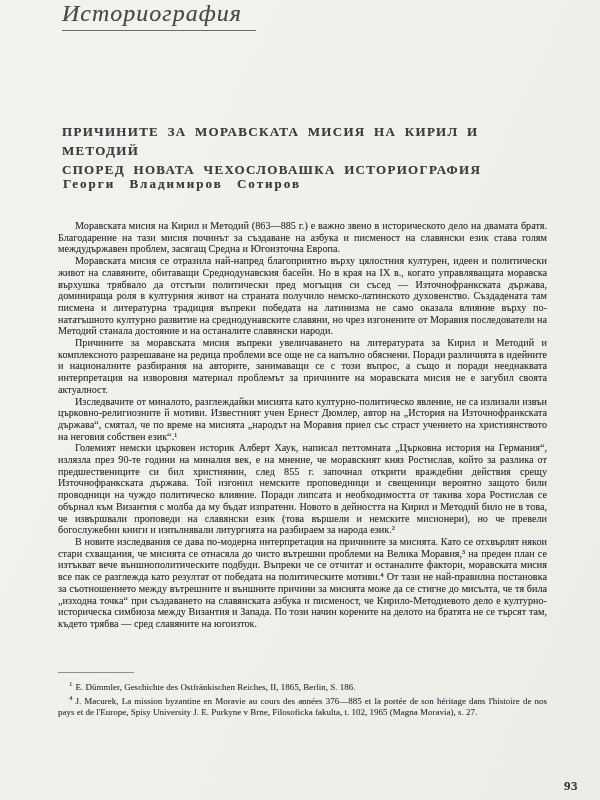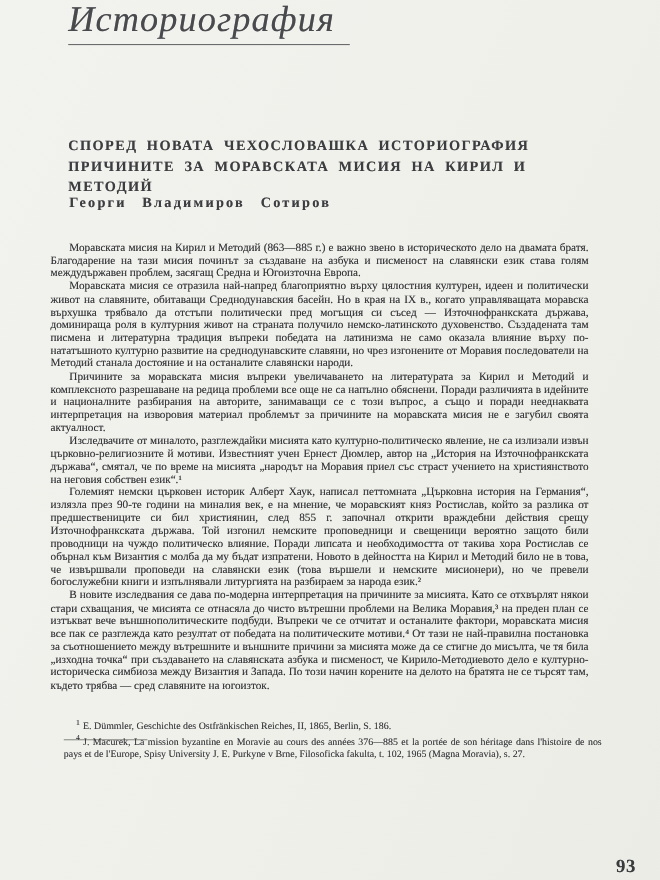--- a/index.html
+++ b/index.html
@@ -14,21 +14,21 @@
     background:linear-gradient(115deg,#f2f3ee 0%,#eff0ea 55%,#eaece5 100%);
     overflow:hidden;
     color:#3a3b3d;
   }
   .scan-ink{
     text-shadow:0 0 0.5px rgba(50,50,55,0.45);
   }
   .section-header{
     position:absolute;left:62px;top:0px;
     font-style:italic;
-    font-size:33px;
+    font-size:24px;
     letter-spacing:1px;
     color:#494a4e;
     border-bottom:1.5px solid #6a6b6d;
     padding:0 14px 3px 0;
   }
   .title-block{
     position:absolute;left:62px;top:122px;width:500px;
     font-weight:bold;
     font-size:13px;
     line-height:19px;
@@ -38,68 +38,68 @@
   }
   .author{
     position:absolute;left:63px;top:176px;
     font-weight:bold;
     font-size:13px;
     letter-spacing:2px;
     word-spacing:9px;
     color:#3c3d40;
   }
   .body-text{
-    position:absolute;left:46px;top:220px;width:489px;
+    position:absolute;left:58px;top:220px;width:489px;
     font-size:10.2px;
     line-height:11.7px;
     text-align:justify;
     color:#333438;
   }
   .body-text p{
     margin:0;
     text-indent:17px;
   }
   .fn-sep{
     position:absolute;left:58px;top:672px;
     width:76px;height:1px;
     background:#8d8e88;
   }
   .footnotes{
-    position:absolute;left:58px;top:652px;width:489px;
+    position:absolute;left:58px;top:679px;width:489px;
     font-size:9px;
     line-height:11px;
     text-align:justify;
     color:#3a3b3f;
   }
   .footnotes .fn{
     margin:0;
     text-indent:11px;
   }
   .footnotes sup{
     font-size:7px;
     margin-right:3px;
   }
   .page-number{
     position:absolute;right:22px;top:778px;
-    font-size:17px;
+    font-size:13px;
     letter-spacing:0.5px;
     color:#3a3b3f;
     font-weight:bold;
   }
 </style>
 </head>
 <body>
 
 <div class="paper">
 
   <div class="section-header scan-ink">Историография</div>
 
   <div class="title-block scan-ink">
+    <div>ПРИЧИНИТЕ ЗА МОРАВСКАТА МИСИЯ НА КИРИЛ И МЕТОДИЙ</div>
     <div>СПОРЕД НОВАТА ЧЕХОСЛОВАШКА ИСТОРИОГРАФИЯ</div>
-    <div>ПРИЧИНИТЕ ЗА МОРАВСКАТА МИСИЯ НА КИРИЛ И МЕТОДИЙ</div>
   </div>
 
   <div class="author scan-ink">Георги Владимиров Сотиров</div>
 
   <div class="body-text scan-ink">
     <p>Моравската мисия на Кирил и Методий (863—885 г.) е важно звено в историческото дело на двамата братя. Благодарение на тази мисия починът за създаване на азбука и писменост на славянски език става голям междудържавен проблем, засягащ Средна и Югоизточна Европа.</p>
     <p>Моравската мисия се отразила най-напред благоприятно върху цялостния културен, идеен и политически живот на славяните, обитаващи Среднодунавския басейн. Но в края на IX в., когато управляващата моравска върхушка трябвало да отстъпи политически пред могъщия си съсед — Източнофранкската държава, доминираща роля в културния живот на страната получило немско-латинското духовенство. Създадената там писмена и литературна традиция въпреки победата на латинизма не само оказала влияние върху по-нататъшното културно развитие на среднодунавските славяни, но чрез изгонените от Моравия последователи на Методий станала достояние и на останалите славянски народи.</p>
     <p>Причините за моравската мисия въпреки увеличаването на литературата за Кирил и Методий и комплексното разрешаване на редица проблеми все още не са напълно обяснени. Поради различията в идейните и националните разбирания на авторите, занимаващи се с този въпрос, а също и поради нееднаквата интерпретация на изворовия материал проблемът за причините на моравската мисия не е загубил своята актуалност.</p>
     <p>Изследвачите от миналото, разглеждайки мисията като културно-политическо явление, не са излизали извън църковно-религиозните й мотиви. Известният учен Ернест Дюмлер, автор на „История на Източнофранкската държава“, смятал, че по време на мисията „народът на Моравия приел със страст учението на християнството на неговия собствен език“.¹</p>
     <p>Големият немски църковен историк Алберт Хаук, написал петтомната „Църковна история на Германия“, излязла през 90-те години на миналия век, е на мнение, че моравският княз Ростислав, който за разлика от предшествениците си бил християнин, след 855 г. започнал открити враждебни действия срещу Източнофранкската държава. Той изгонил немските проповедници и свещеници вероятно защото били проводници на чуждо политическо влияние. Поради липсата и необходимостта от такива хора Ростислав се обърнал към Византия с молба да му бъдат изпратени. Новото в дейността на Кирил и Методий било не в това, че извършвали проповеди на славянски език (това вършели и немските мисионери), но че превели богослужебни книги и изпълнявали литургията на разбираем за народа език.²</p>

